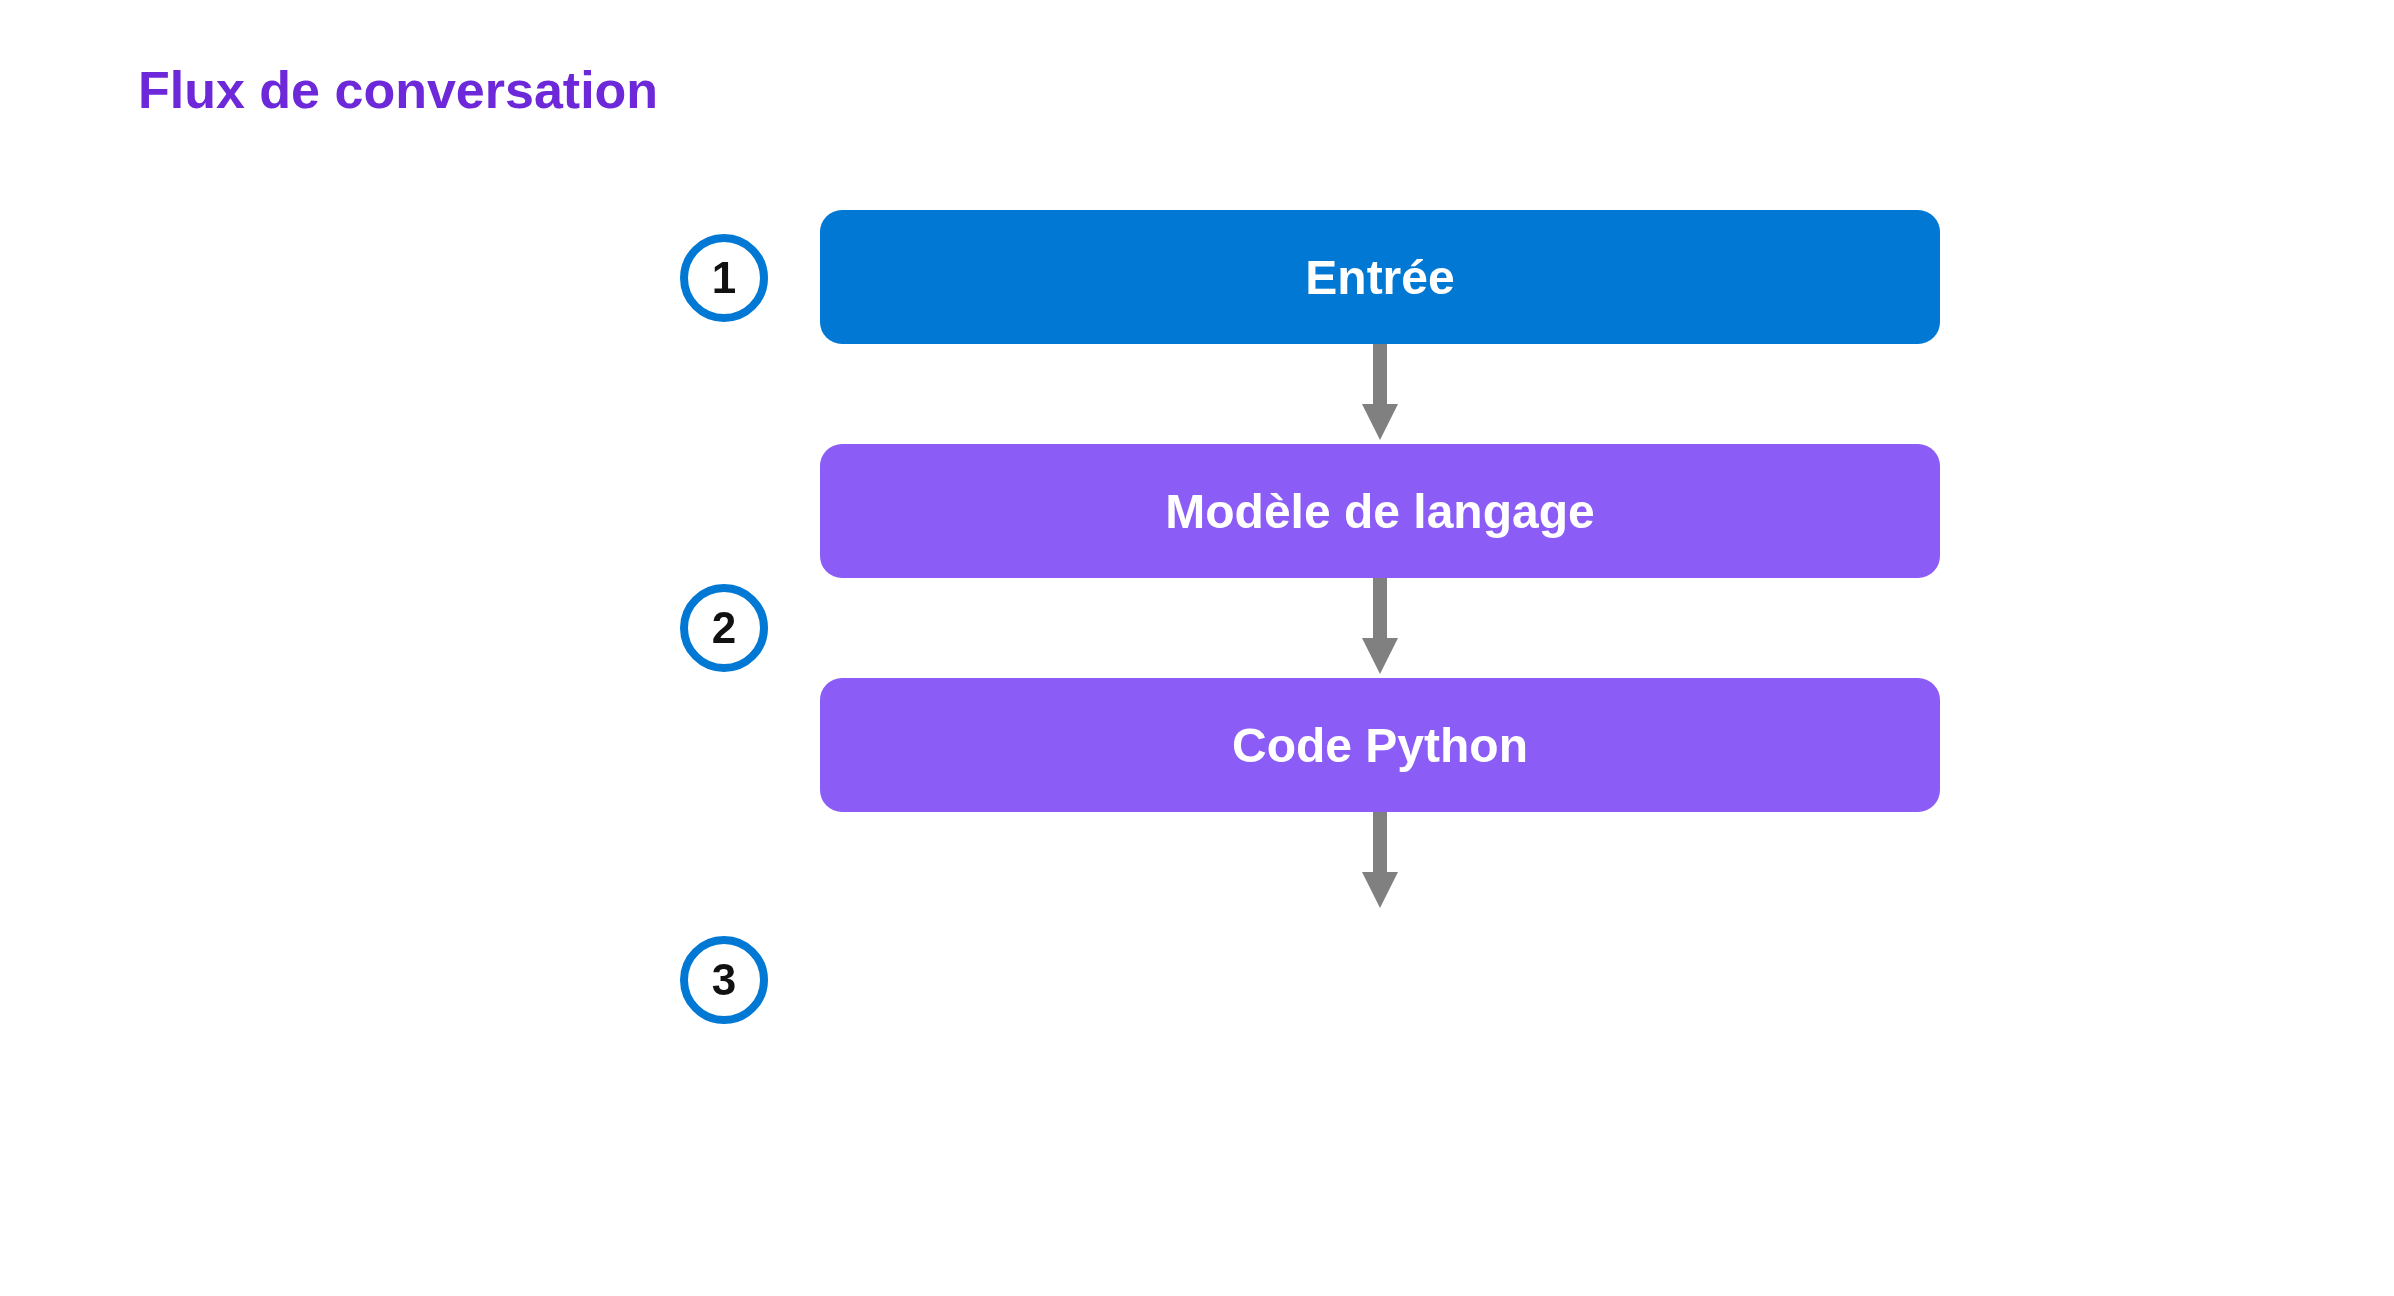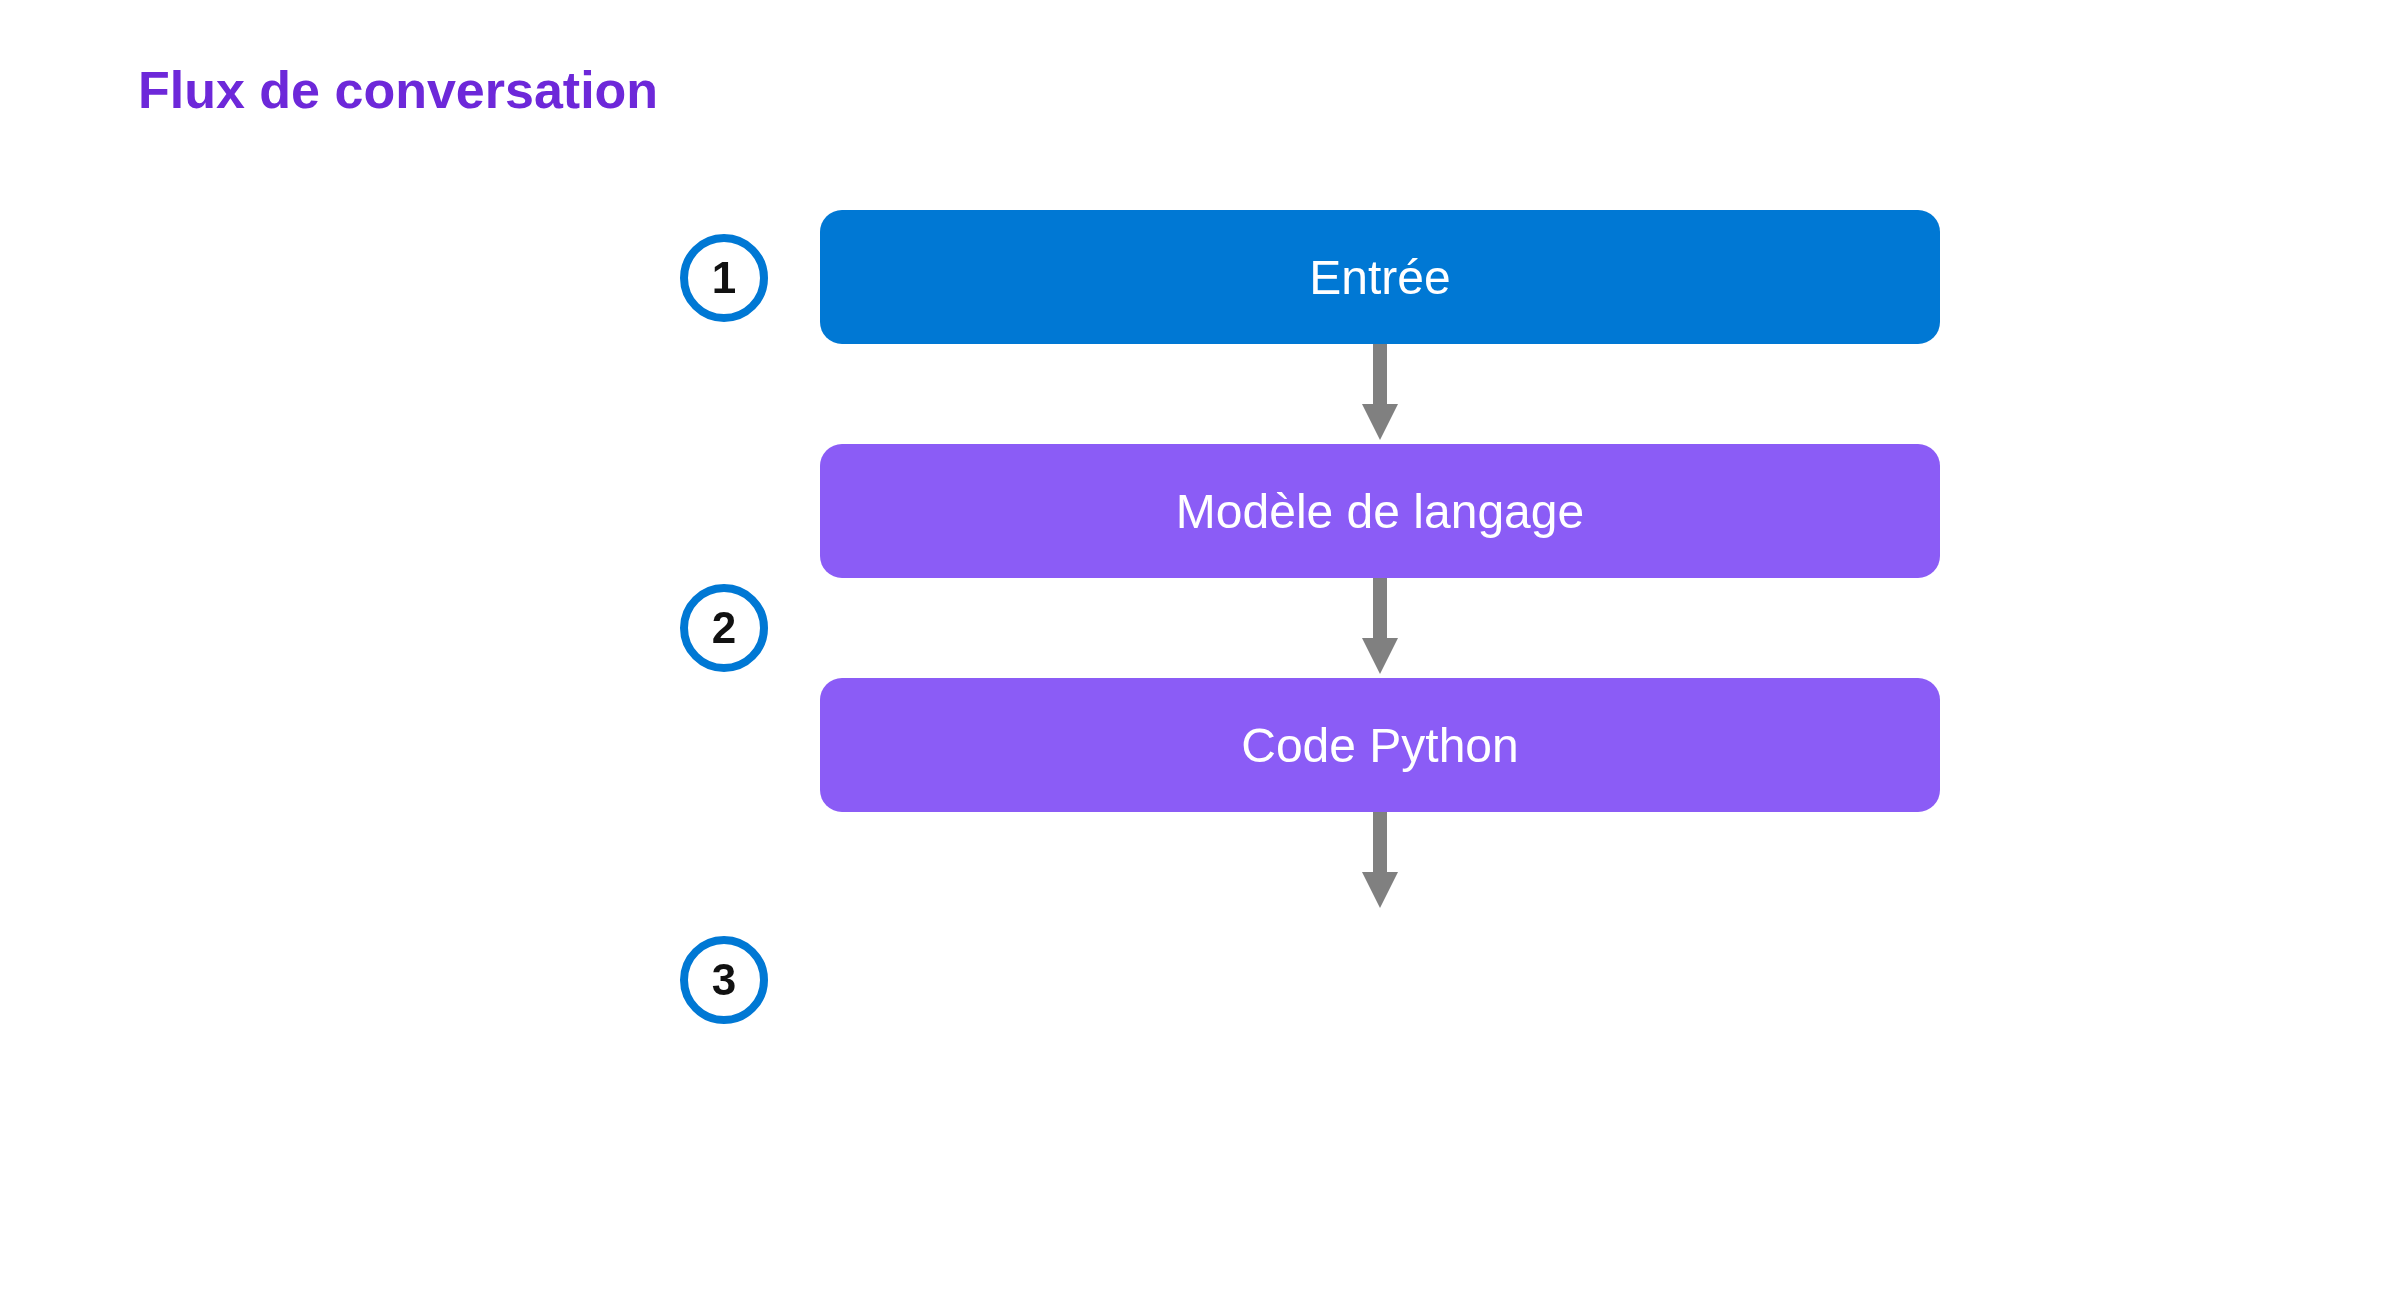--- a/index.html
+++ b/index.html
@@ -24,21 +24,21 @@
     left: 820px;
     top: 210px;
     width: 1250px;
   }
   .node {
     width: 1120px;
     height: 134px;
     border-radius: 22px;
     color: #ffffff;
     font-size: 48px;
-    font-weight: 400;
+    font-weight: 700;
     display: flex;
     align-items: center;
     justify-content: center;
     box-sizing: border-box;
   }
   .node.blue { background: #0078d4; }
   .node.black { background: #8b5cf6; }
   .arrow {
     width: 1120px;
     height: 100px;

